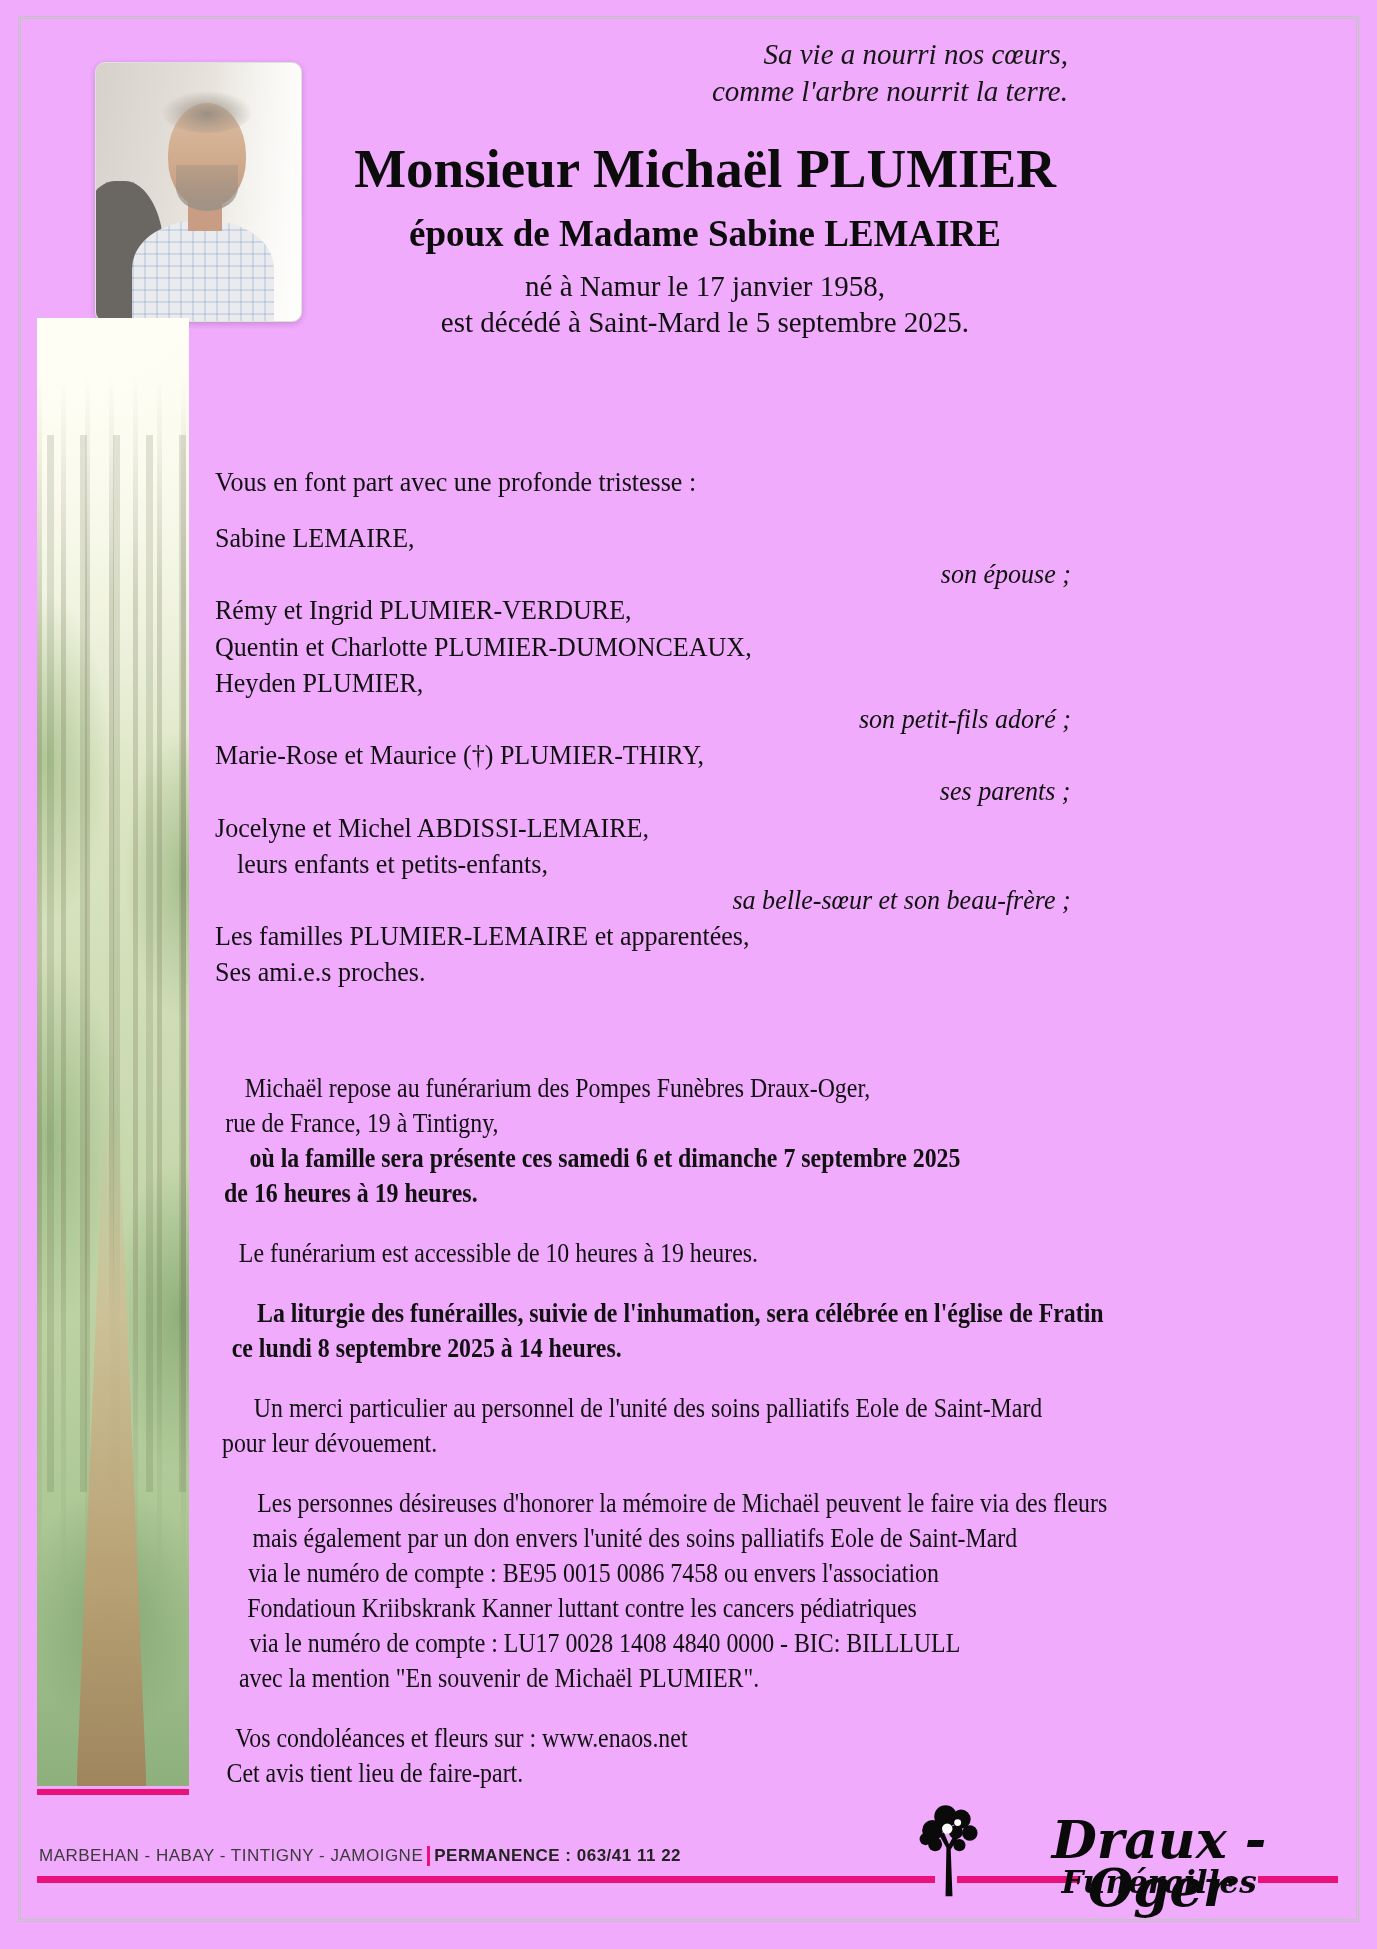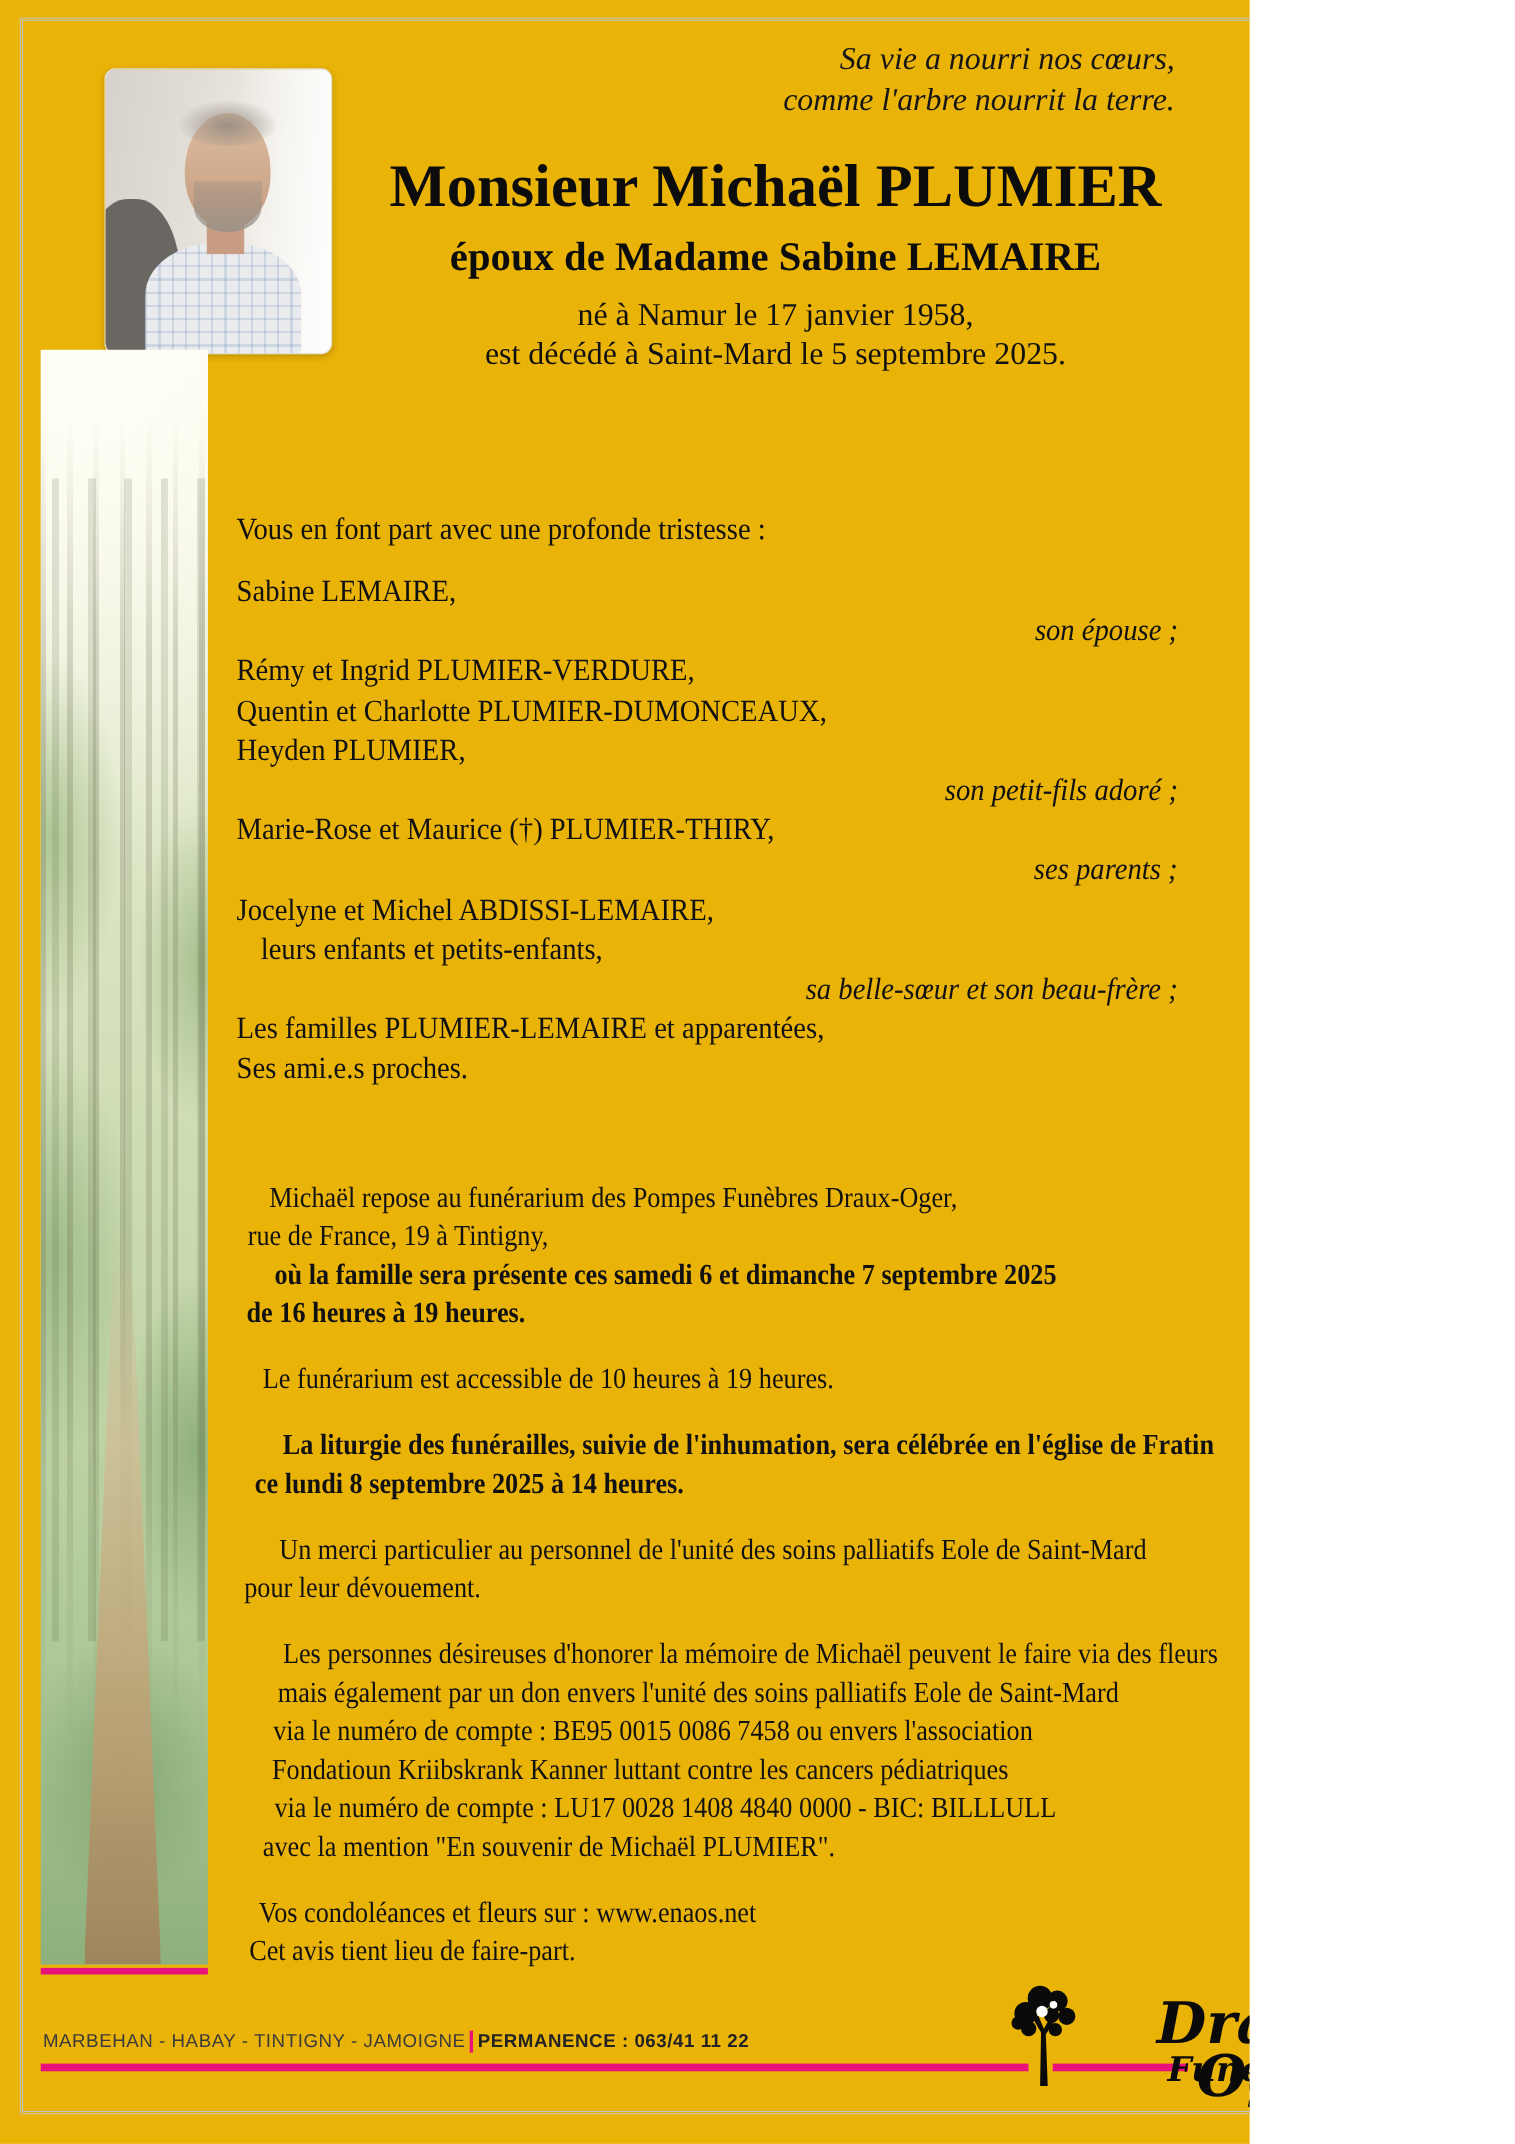--- a/index.html
+++ b/index.html
@@ -1,16 +1,16 @@
 <!DOCTYPE html>
 <html lang="fr"><head>
 <meta charset="utf-8">
 <style>
   html,body{margin:0;padding:0;background:#ffffff;}
-  .page{position:relative;width:1136px;height:1949px;background:#eab308;
+  .page{position:relative;width:1377px;height:1949px;background:#f0abfc;
         font-family:"Liberation Serif",serif;color:#111;overflow:hidden;}
   .frame{position:absolute;left:18px;top:16px;width:1335px;height:1900px;
          border:3px double #c3c3c3;}
 
   
   .photo{position:absolute;left:95px;top:62px;width:205px;height:258px;border-radius:10px;
          overflow:hidden;border:1px solid #e2e0dc;box-shadow:0 2px 6px rgba(0,0,0,.18);
          background:linear-gradient(100deg,#d6d1ca 0%,#e3dfd8 38%,#f1eee8 70%,#fbfaf7 100%);}
   .ph-window{position:absolute;right:-12px;top:0;width:48%;height:100%;
              background:linear-gradient(90deg,rgba(255,255,255,0),rgba(255,255,255,.85));}

